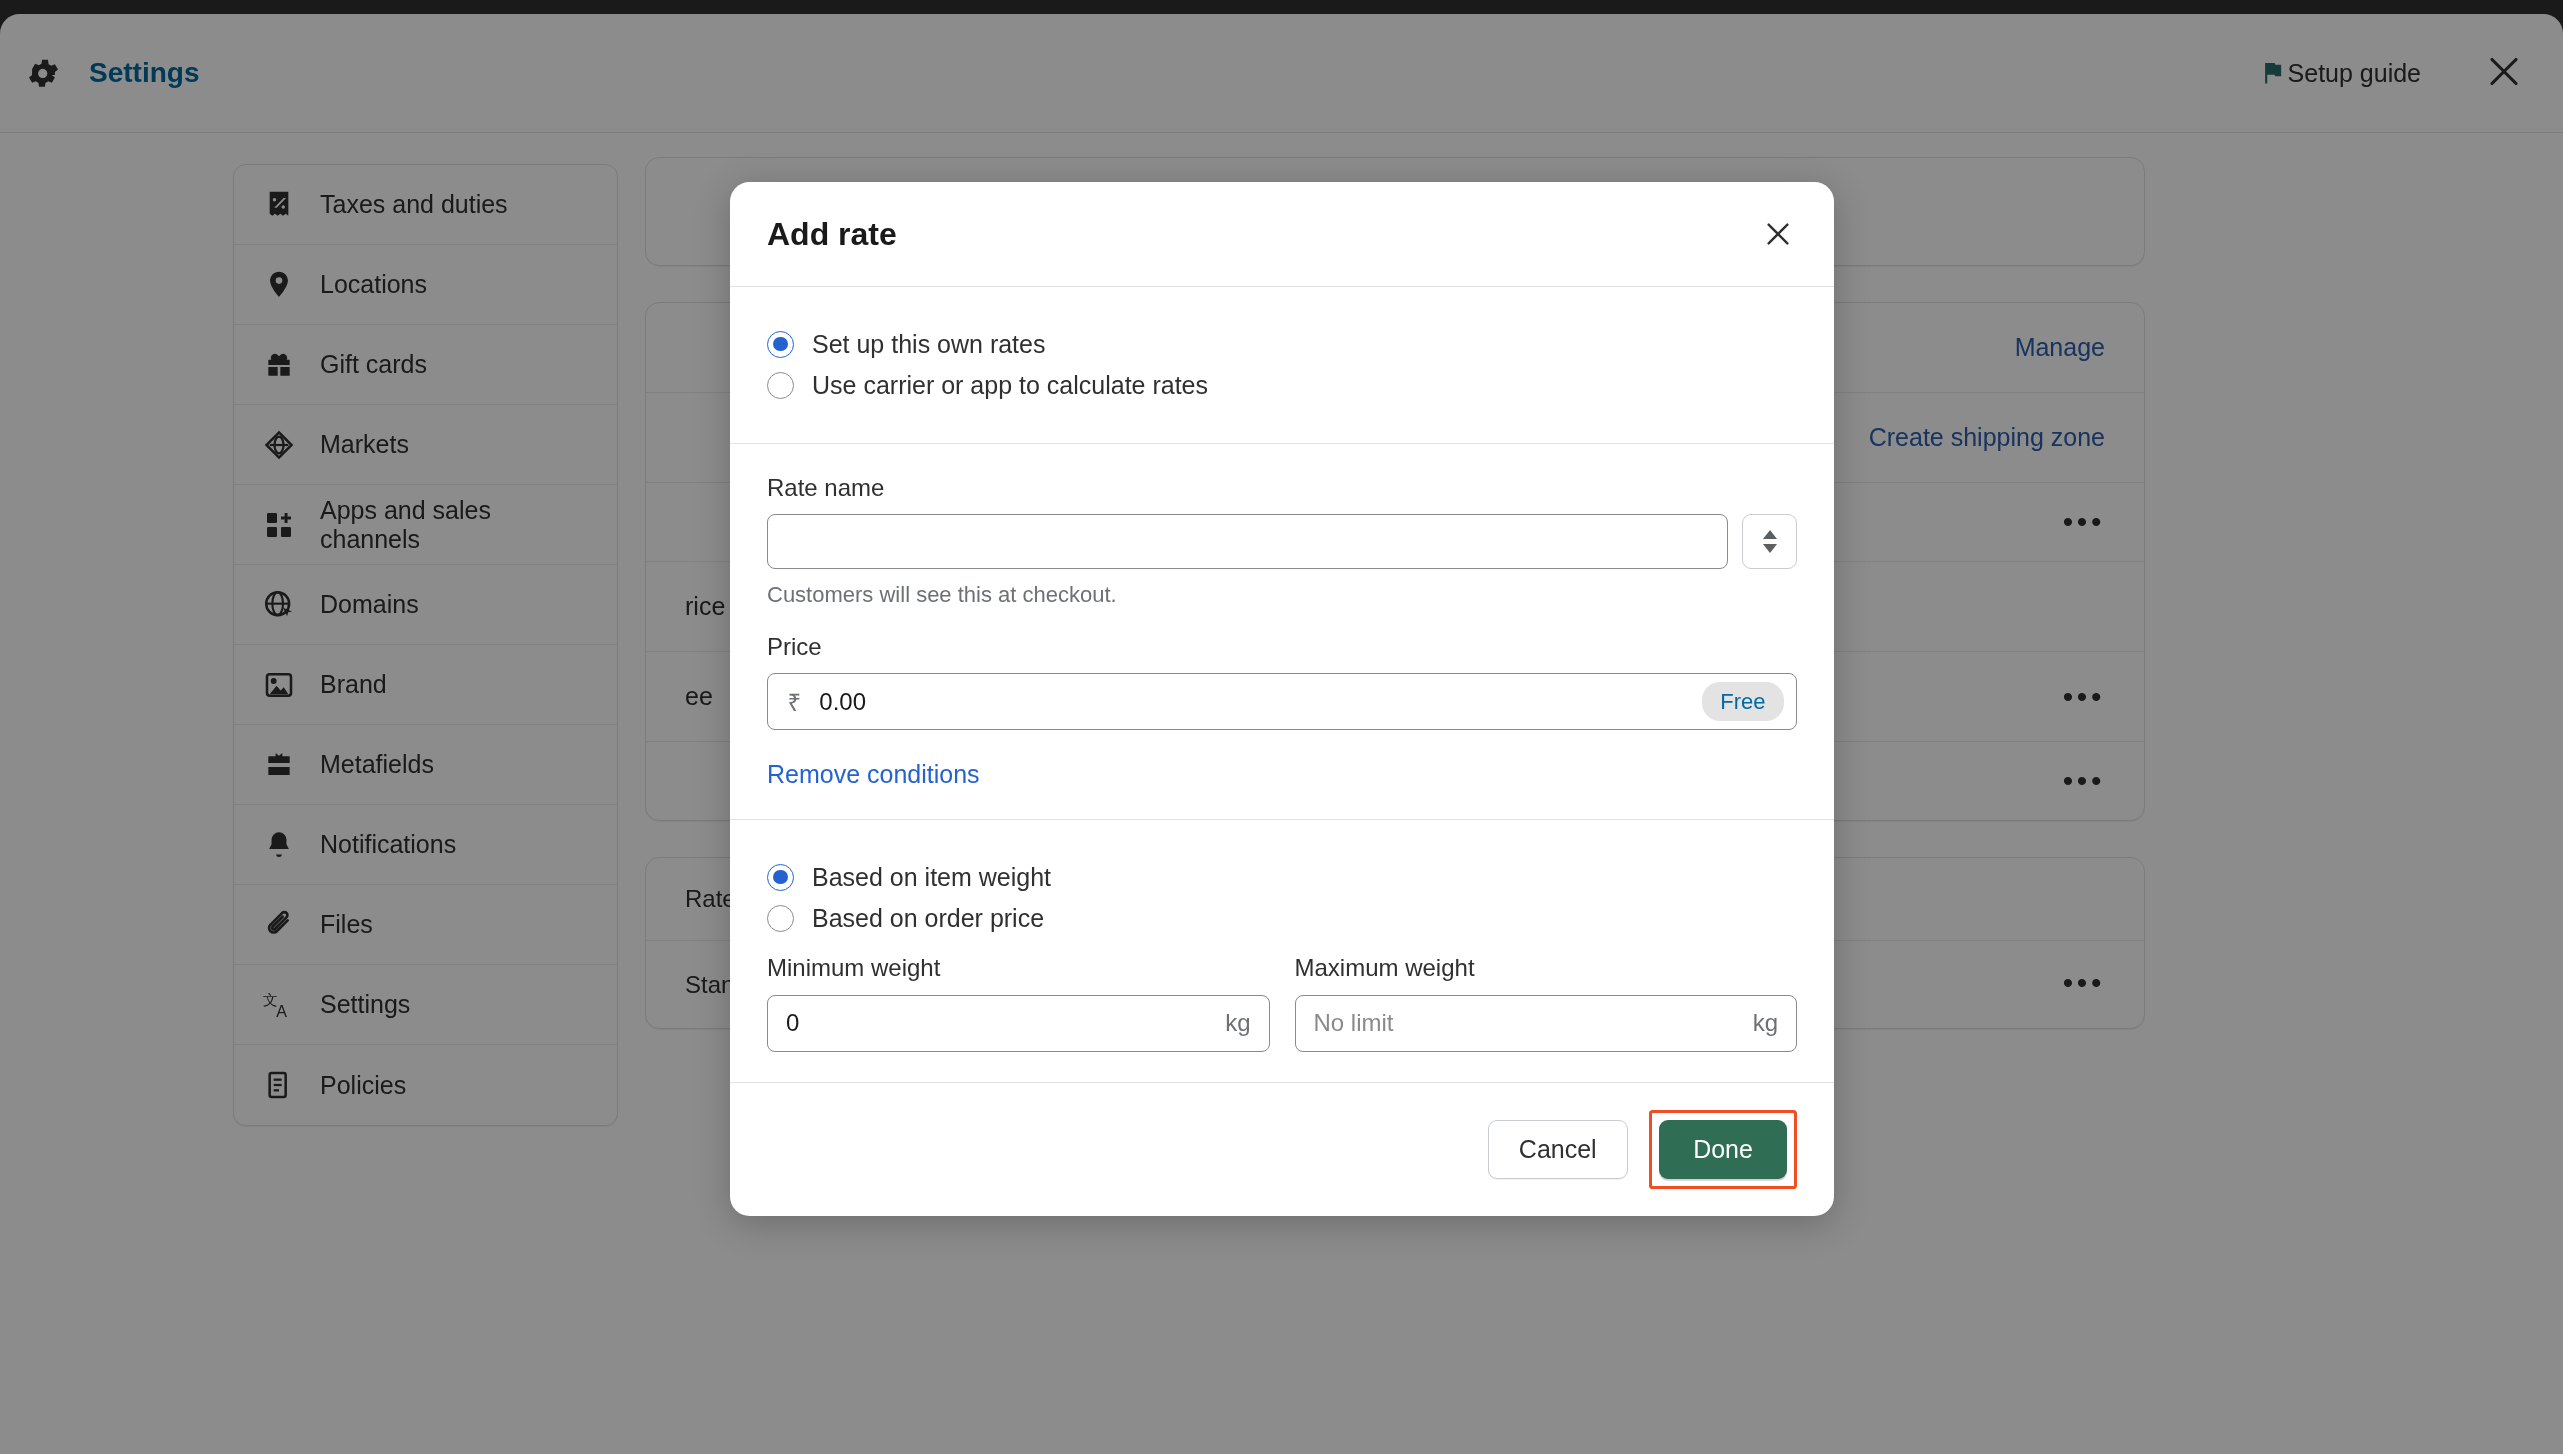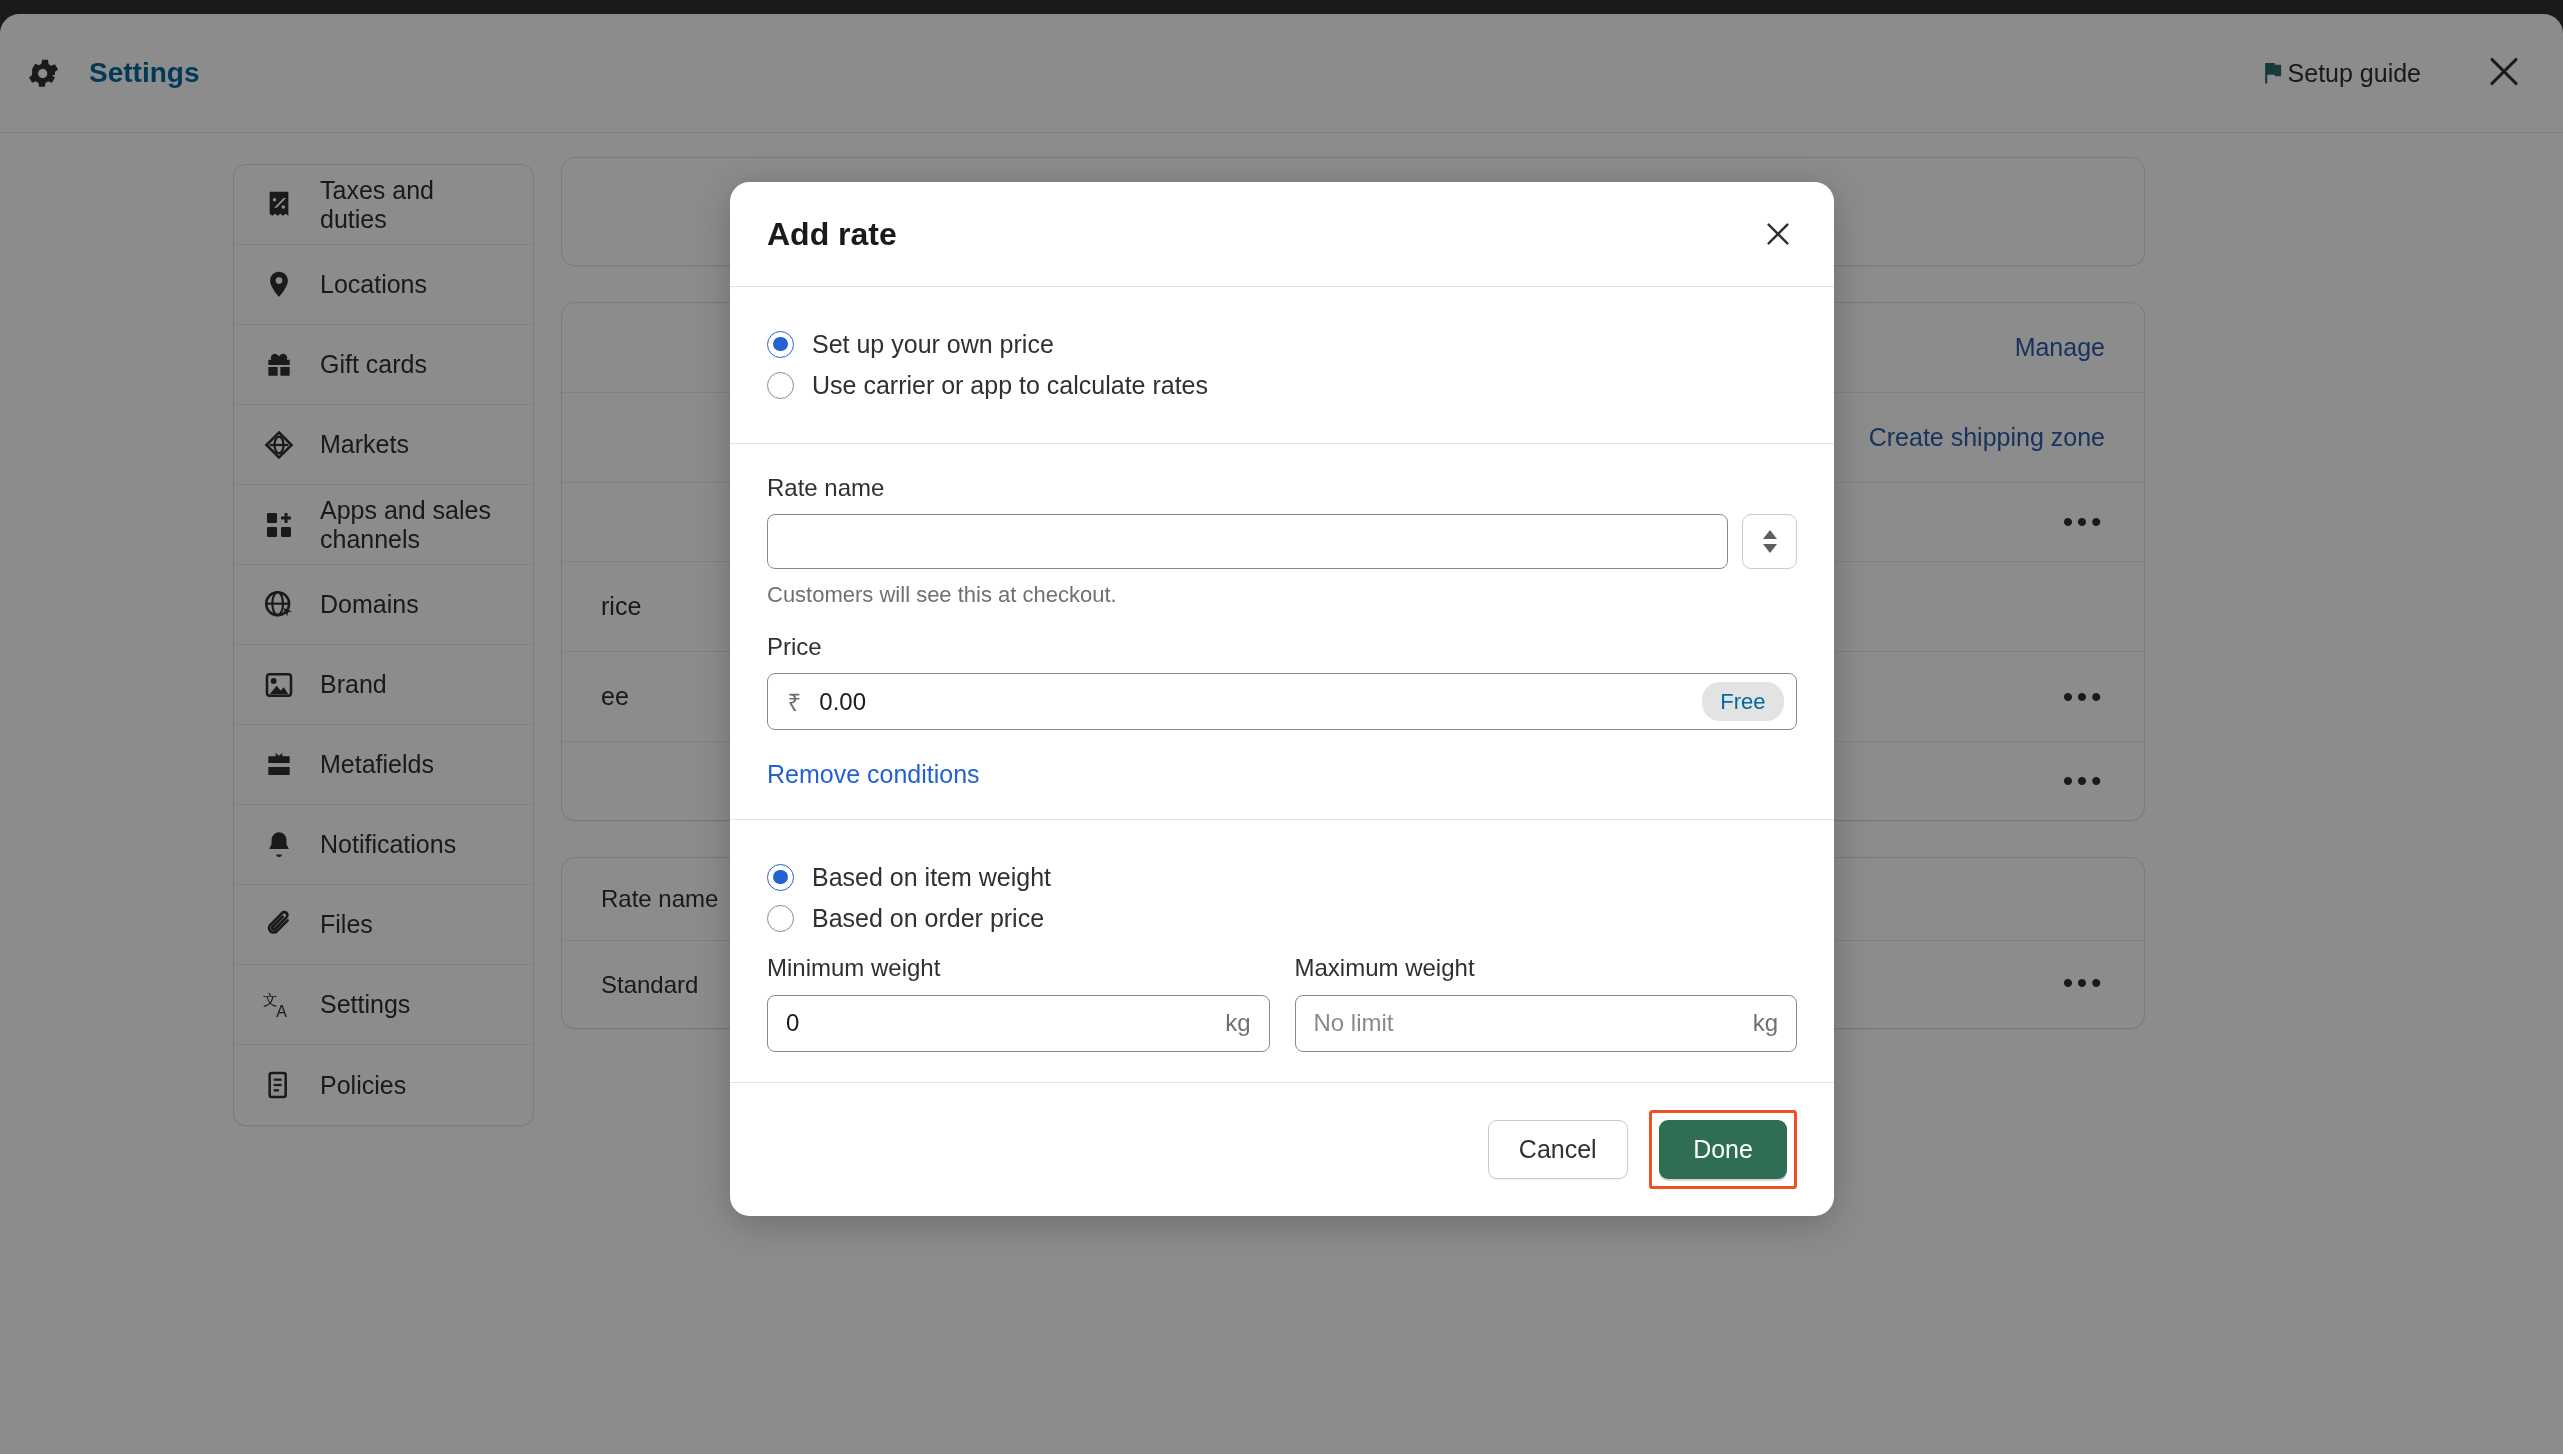--- a/index.html
+++ b/index.html
@@ -51,21 +51,21 @@
   .setup-guide {
     position: absolute; right: 142px; top: 50%; transform: translateY(-50%);
     display: flex; align-items: center; gap: 1px;
     font-size: 25px; color: #303030;
   }
   .hdr-close { position: absolute; right: 41px; top: 50%; transform: translateY(-50%); cursor: pointer; }
 
   .settings-body { position: absolute; top: 120px; left: 0; right: 0; bottom: 0; display: flex; }
 
   
-  .side-col { width: 534px; padding: 30px 0 0 233px; }
+  .side-col { width: 618px; padding: 30px 0 0 233px; }
   .side-card {
     background: #fff; border: 0.9px solid #e1e1e1; border-radius: 12.5px; overflow: hidden;
     box-shadow: 0 0.9px 0 rgba(0,0,0,.05);
   }
   .side-item {
     display: flex; align-items: center; gap: 23px;
     height: 80px; padding: 0 27px; border-bottom: 0.9px solid #ececec;
     font-size: 25px; color: #303030; cursor: pointer;
   }
   .side-item:last-child { border-bottom: none; }
@@ -438,21 +438,21 @@
       <svg width="30" height="30" viewBox="0 0 24 24">
         <line x1="4.5" y1="4.5" x2="19.5" y2="19.5" stroke="#303030" stroke-width="1.9" stroke-linecap="round"></line>
         <line x1="19.5" y1="4.5" x2="4.5" y2="19.5" stroke="#303030" stroke-width="1.9" stroke-linecap="round"></line>
       </svg>
     </div>
   </div>
 
   <div class="modal-section">
     <div class="radio-row">
       <span class="radio on"></span>
-      <span class="radio-label">Set up your own price</span>
+      <span class="radio-label">Set up this own rates</span>
     </div>
     <div class="radio-row">
       <span class="radio"></span>
       <span class="radio-label">Use carrier or app to calculate rates</span>
     </div>
   </div>
 
   <div class="modal-section">
 
     <div class="field-label">Rate name</div>

